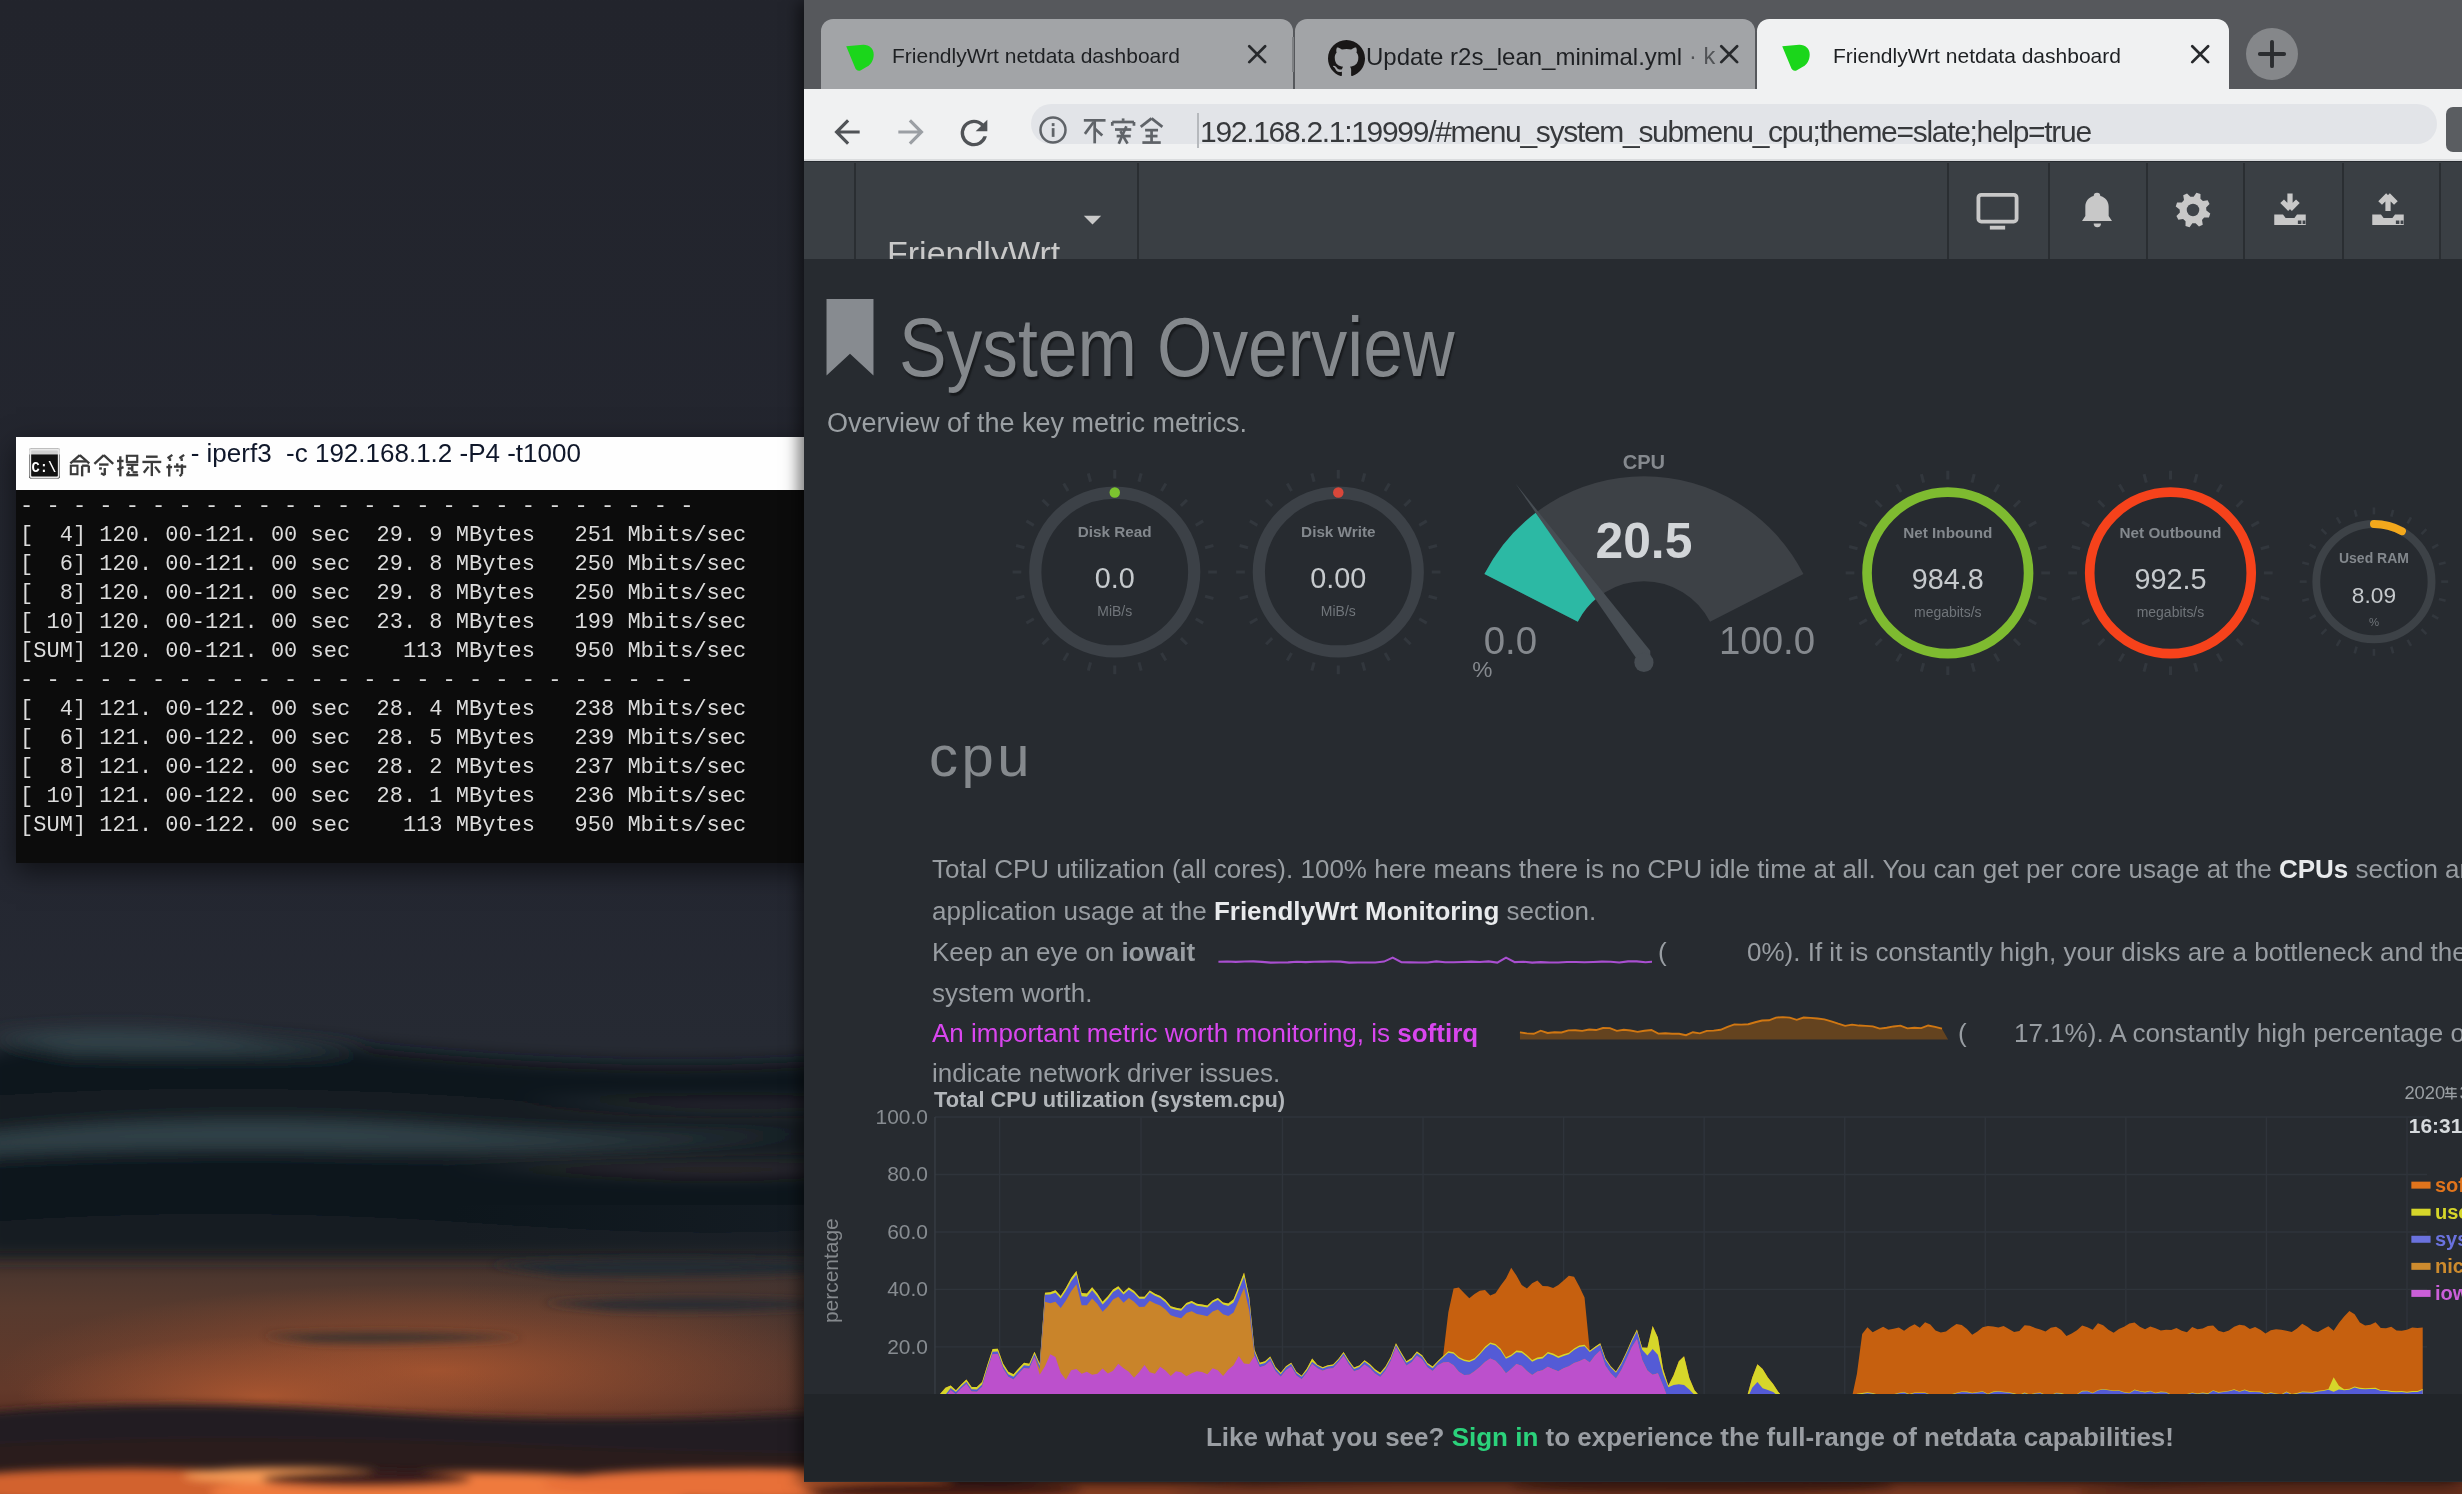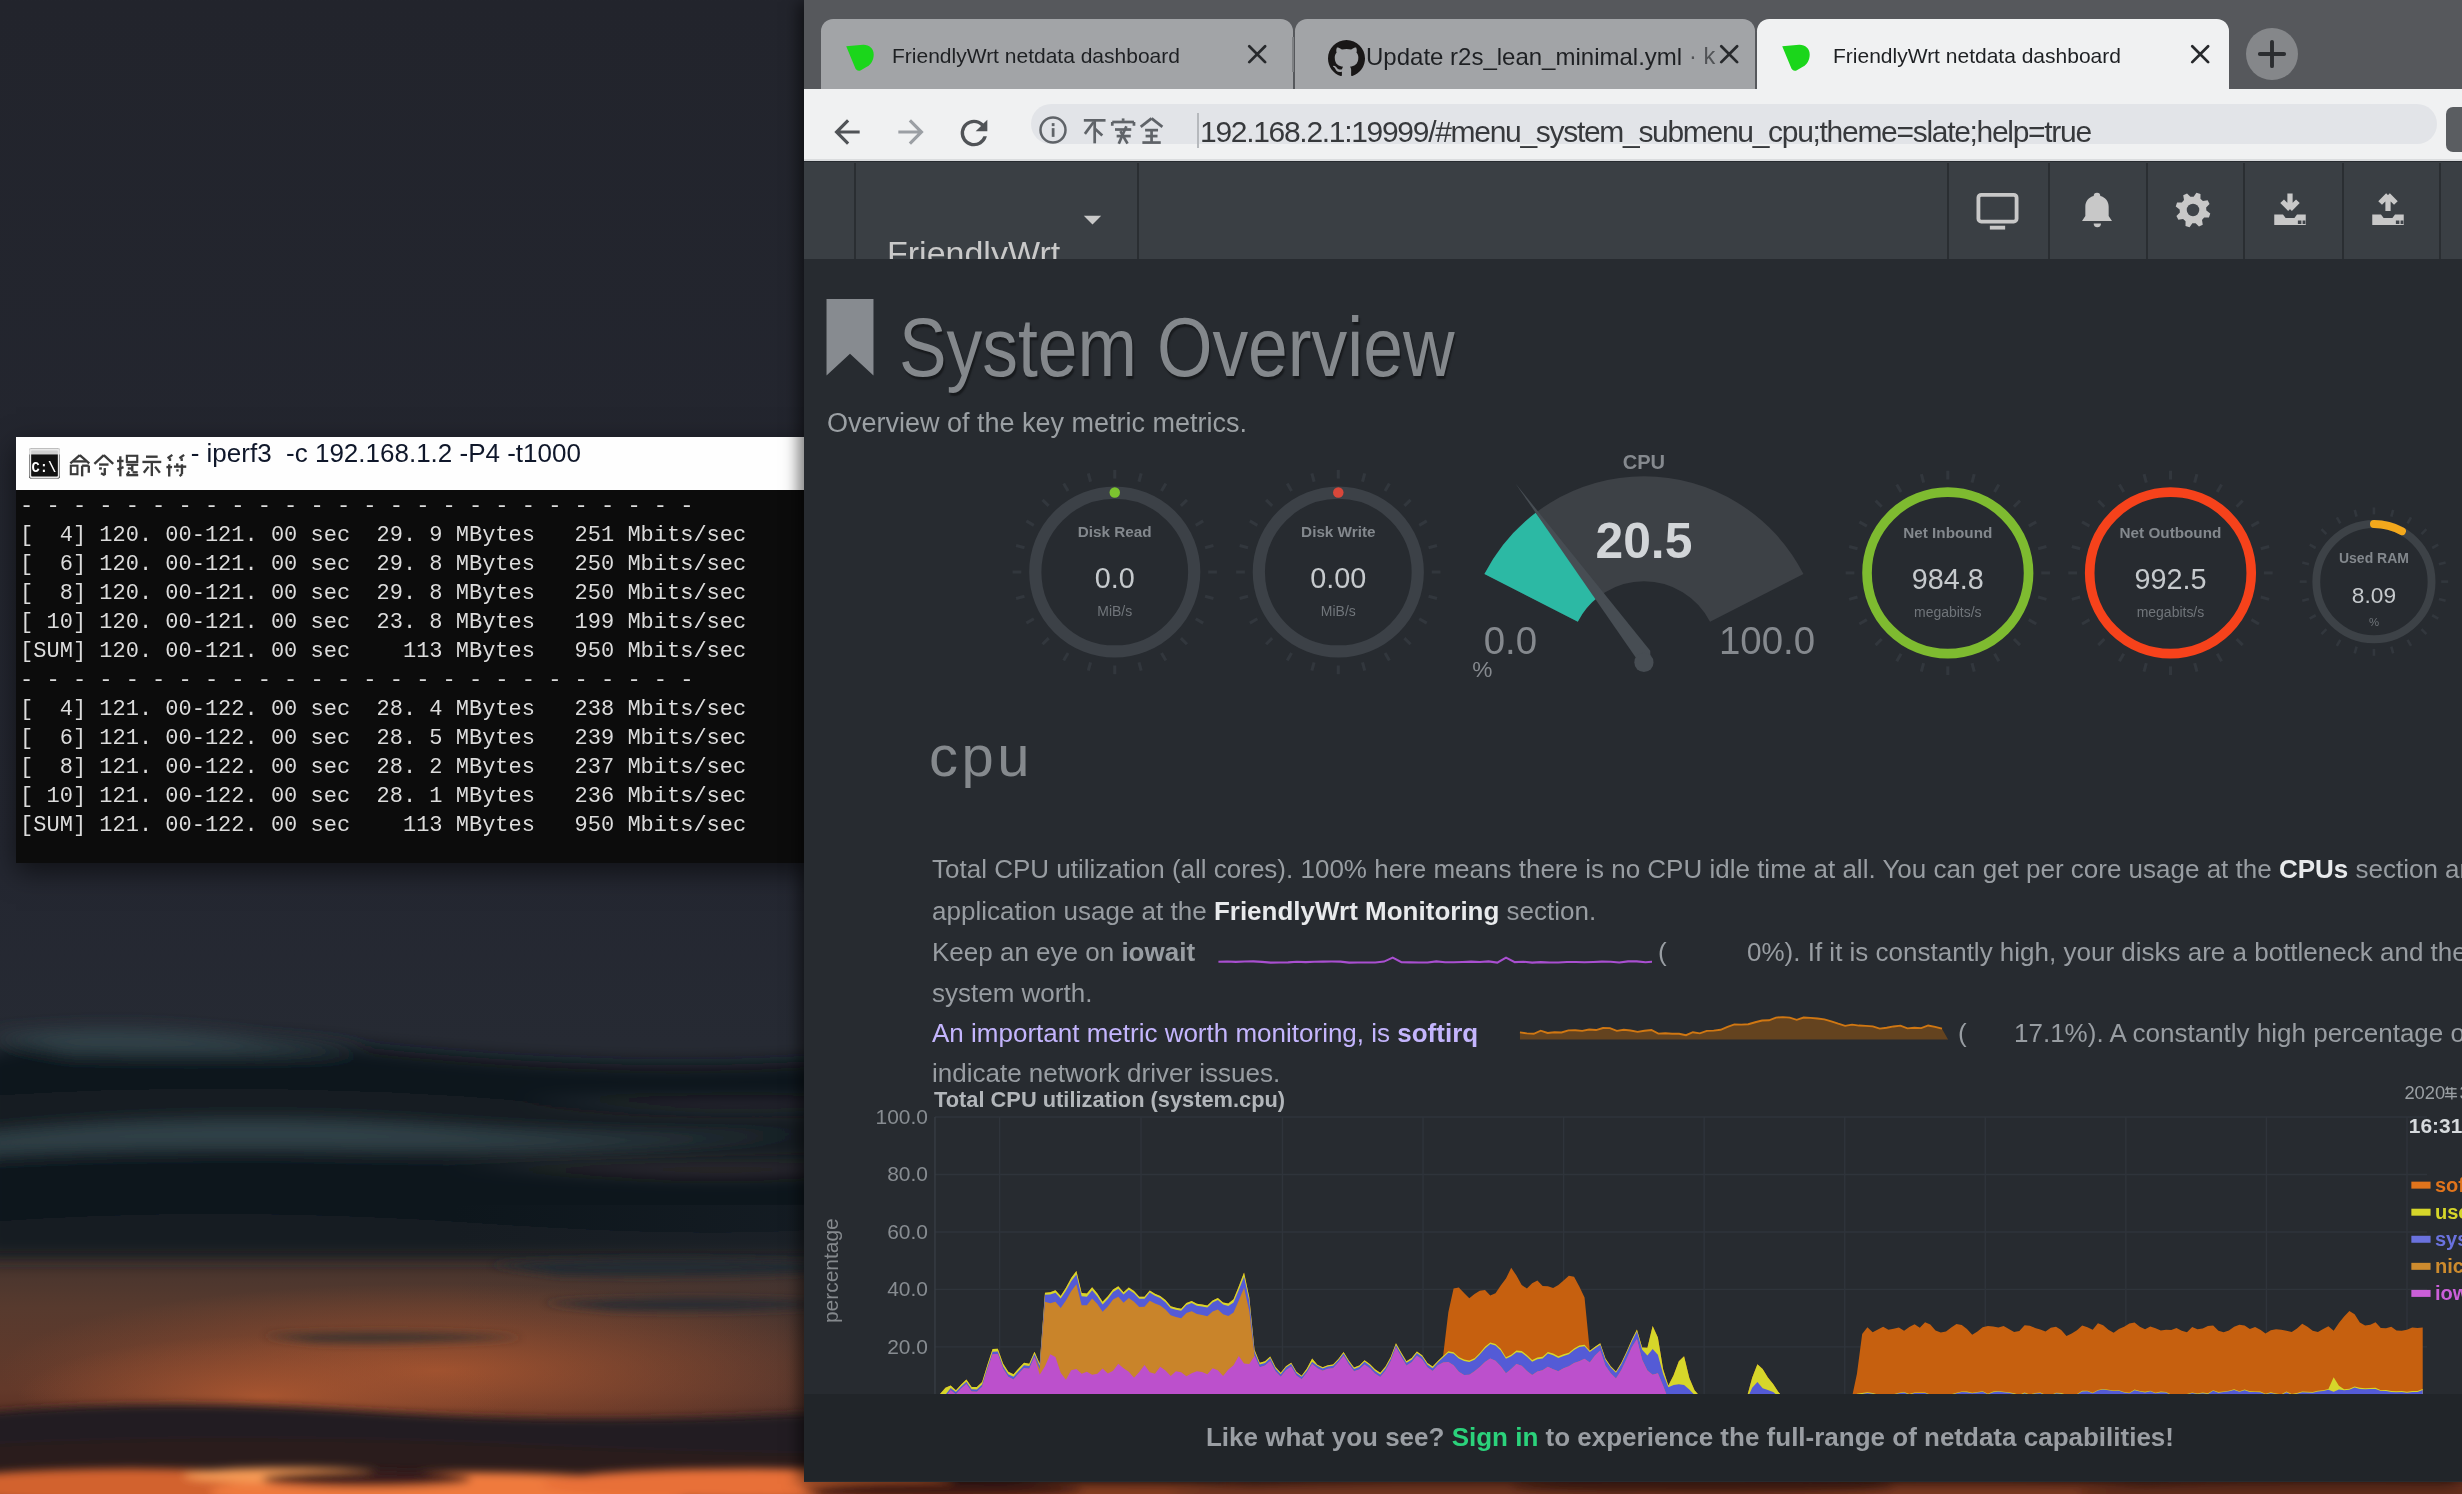--- a/index.html
+++ b/index.html
@@ -441,21 +441,21 @@
       <div class="abs" id="cpuh" style="left:125px;top:463px;font-size:58px;letter-spacing:3.5px;color:#85898d">cpu</div>
       <div class="abs" style="left:128px;top:595px;font-size:26px;color:#989da2;white-space:pre" id="l1">Total CPU utilization (all cores). 100% here means there is no CPU idle time at all. You can get per core usage at the <b style="color:#e8eaec">CPUs</b> section and per</div>
       <div class="abs" style="left:128px;top:637px;font-size:26px;color:#989da2;white-space:pre">application usage at the <b style="color:#e8eaec">FriendlyWrt Monitoring</b> section.</div>
       <div class="abs" style="left:128px;top:678px;font-size:26px;color:#989da2;white-space:pre">Keep an eye on <b>iowait</b></div>
       <svg class="abs" style="left:414px;top:693px" width="434" height="15.7" viewBox="0 0 497 18">
         <polyline points="0,11.1 10,10.9 20,11.3 30,10.9 40,10.8 50,11.3 60,12.2 70,12.0 80,11.9 90,11.1 100,11.6 110,11.1 120,11.0 130,10.9 140,11.0 150,12.2 160,12.0 170,12.0 180,12.0 190,11.0 200,6.5 210,11.7 220,11.9 230,12.1 240,12.1 250,10.8 260,11.7 270,11.8 280,11.5 290,11.0 300,11.5 310,10.8 320,12.2 330,6.5 340,11.6 350,11.2 360,12.2 370,11.6 380,12.1 390,12.1 400,11.5 410,11.4 420,11.7 430,11.4 440,11.0 450,11.2 460,12.0 470,10.8 480,10.8 490,11.7 500,11.1" fill="none" stroke="#a94fd0" stroke-width="2.4"></polyline>
       </svg>
       <div class="abs" style="left:854px;top:678px;font-size:26px;color:#989da2;white-space:pre">(</div>
       <div class="abs" style="left:943px;top:678px;font-size:26px;color:#989da2;white-space:pre">0%). If it is constantly high, your disks are a bottleneck and they slow your</div>
       <div class="abs" style="left:128px;top:719px;font-size:26px;color:#989da2;white-space:pre">system worth.</div>
-      <div class="abs" style="left:128px;top:759px;font-size:26px;color:#c4b5fd;white-space:pre" id="l5a">An important metric worth monitoring, is <b>softirq</b></div>
+      <div class="abs" style="left:128px;top:759px;font-size:26px;color:#d946ef;white-space:pre" id="l5a">An important metric worth monitoring, is <b>softirq</b></div>
       <svg class="abs" style="left:714px;top:751px" width="432" height="32" viewBox="0 0 495 37">
         <polygon points="0,34.0 0,25.9 8,27.0 16,27.5 24,23.9 32,26.6 40,25.7 48,26.0 56,23.6 64,23.4 72,24.1 80,22.5 88,23.2 96,20.8 104,20.9 112,24.1 120,22.8 128,23.7 136,25.3 144,24.0 152,23.1 160,27.3 168,26.8 176,27.5 184,27.5 192,29.1 200,25.7 208,27.0 216,24.1 224,23.9 232,22.9 240,19.6 248,16.7 256,16.9 264,16.4 272,14.2 280,12.1 288,11.9 296,8.8 304,8.2 312,8.8 320,11.4 328,8.7 336,9.1 344,9.9 352,10.8 360,13.1 368,15.8 376,18.3 384,16.9 392,18.0 400,18.3 408,18.9 416,21.5 424,20.5 432,19.0 440,18.1 448,21.2 456,20.6 464,21.0 472,17.9 480,19.5 488,21.6 495,34.0" fill="#64431f"></polygon>
         <polyline points="0,25.9 8,27.0 16,27.5 24,23.9 32,26.6 40,25.7 48,26.0 56,23.6 64,23.4 72,24.1 80,22.5 88,23.2 96,20.8 104,20.9 112,24.1 120,22.8 128,23.7 136,25.3 144,24.0 152,23.1 160,27.3 168,26.8 176,27.5 184,27.5 192,29.1 200,25.7 208,27.0 216,24.1 224,23.9 232,22.9 240,19.6 248,16.7 256,16.9 264,16.4 272,14.2 280,12.1 288,11.9 296,8.8 304,8.2 312,8.8 320,11.4 328,8.7 336,9.1 344,9.9 352,10.8 360,13.1 368,15.8 376,18.3 384,16.9 392,18.0 400,18.3 408,18.9 416,21.5 424,20.5 432,19.0 440,18.1 448,21.2 456,20.6 464,21.0 472,17.9 480,19.5 488,21.6" fill="none" stroke="#d07712" stroke-width="2.2"></polyline>
       </svg>
       <div class="abs" style="left:1154px;top:759px;font-size:26px;color:#989da2;white-space:pre">(</div>
       <div class="abs" style="left:1210px;top:759px;font-size:26px;color:#989da2;white-space:pre">17.1%). A constantly high percentage of softirq may</div>
       <div class="abs" style="left:128px;top:799px;font-size:26px;color:#989da2;white-space:pre">indicate network driver issues.</div>
       <svg class="abs" style="left:0px;top:823px" width="1658" height="332" viewBox="0 0 1899 380">
         <line x1="150" y1="303.2" x2="1859" y2="303.2" stroke="#2f343b" stroke-width="1.6"></line>
         <line x1="150" y1="237.4" x2="1859" y2="237.4" stroke="#2f343b" stroke-width="1.6"></line>

